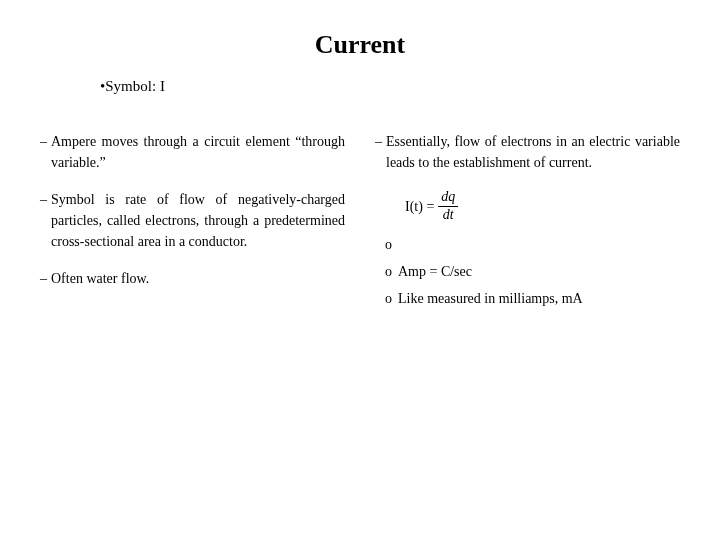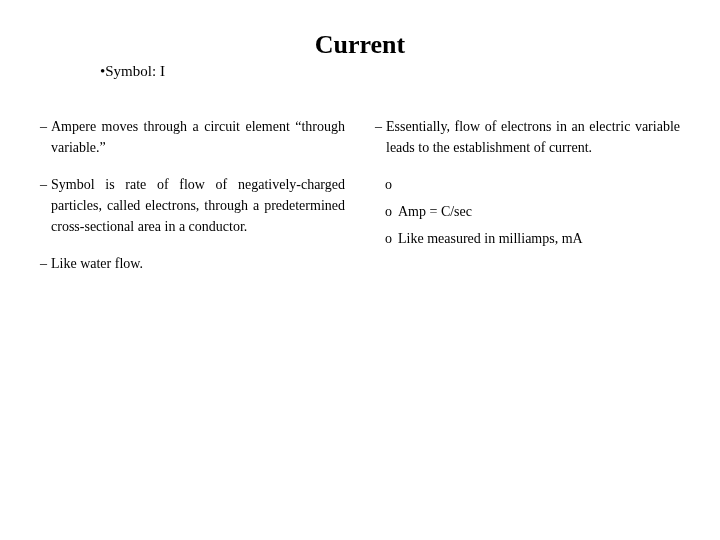--- a/index.html
+++ b/index.html
@@ -14,21 +14,21 @@
     }
     .page {
       width: 720px;
       height: 540px;
       padding: 30px 40px 20px 40px;
     }
     .title {
       text-align: center;
       font-size: 26px;
       font-weight: bold;
-      margin-bottom: 3px;
+      margin-bottom: 18px;
     }
     .bullet-section {
       margin-left: 60px;
       margin-bottom: 36px;
     }
     .bullet-line {
       font-size: 15px;
       margin-bottom: 4px;
     }
     .content-row {
@@ -113,30 +113,39 @@
       <div class="dash-item">
         <span class="dash">–</span>
         <span class="text">Ampere moves through a circuit element “through variable.”</span>
       </div>
       <div class="dash-item">
         <span class="dash">–</span>
         <span class="text">Symbol is rate of flow of negatively-charged particles, called electrons, through a predetermined cross-sectional area in a conductor.</span>
       </div>
       <div class="dash-item">
         <span class="dash">–</span>
-        <span class="text">Like water flow.</span>
+        <span class="text">Often water flow.</span>
       </div>
     </div>
 
     <div class="col-right">
       <div class="dash-item">
         <span class="dash">–</span>
         <span class="text">Essentially, flow of electrons in an electric variable leads to the establishment of current.</span>
       </div>
 
+      <div class="fraction-block">
+        <div class="fraction-line">
+          <span>I(t) =</span>
+          <span class="fraction">
+            <span class="numerator">dq</span>
+            <span class="denominator">dt</span>
+          </span>
+        </div>
+      </div>
 
       <div class="sub-item">
         <span class="o-bullet">o</span>
       </div>
       <div class="sub-item">
         <span class="o-bullet">o</span>
         <span>Amp = C/sec</span>
       </div>
       <div class="sub-item">
         <span class="o-bullet">o</span>

